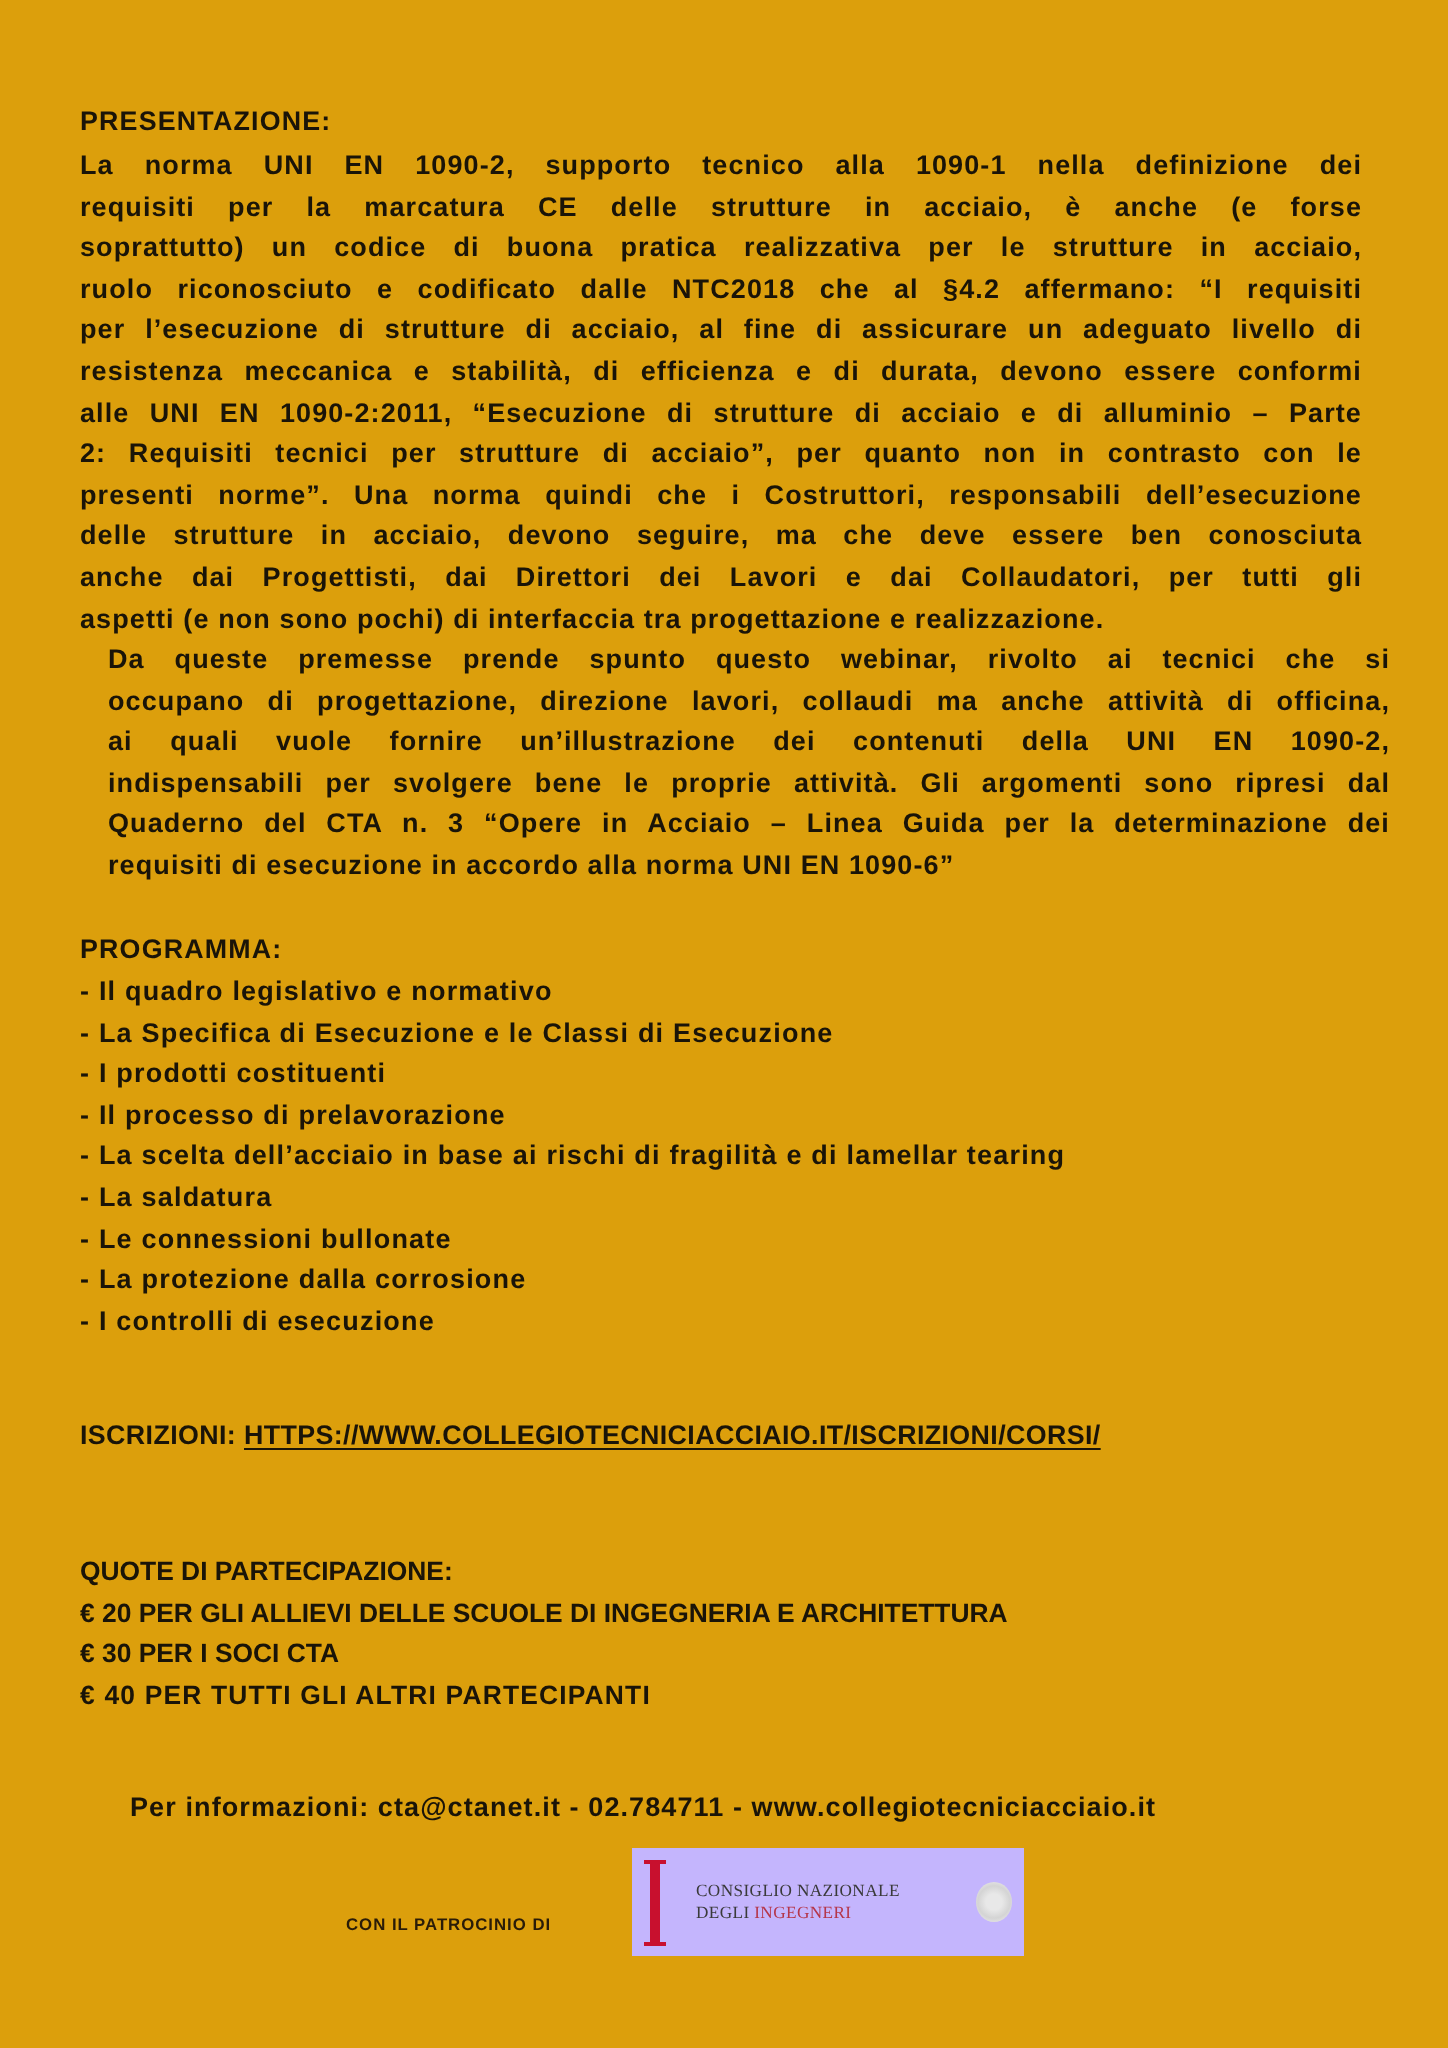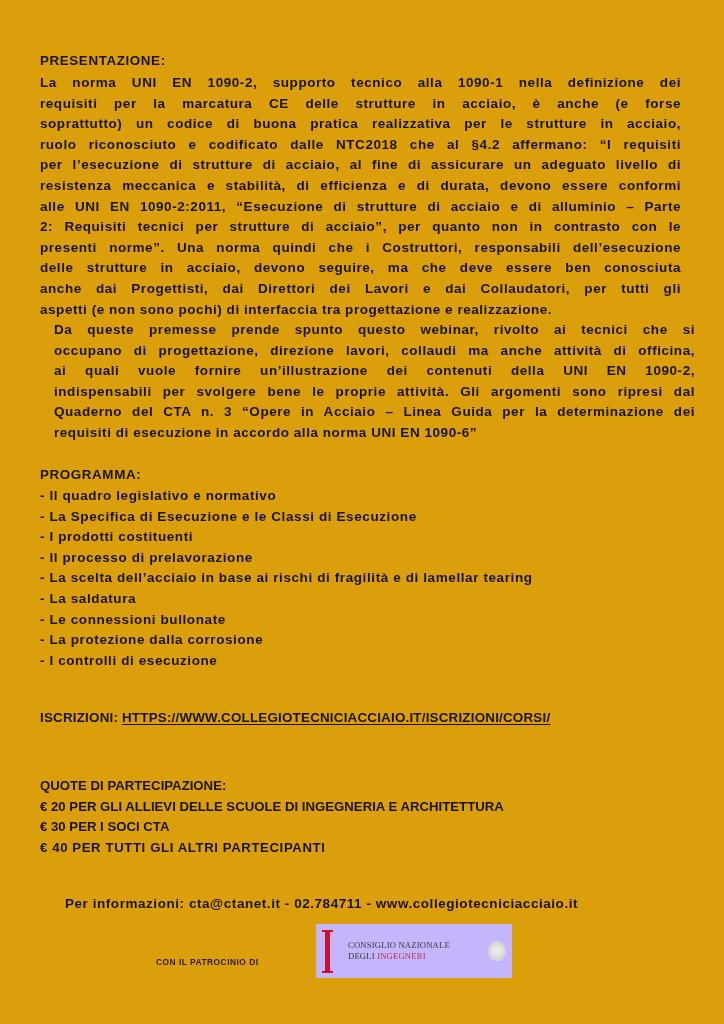--- a/index.html
+++ b/index.html
@@ -99,21 +99,21 @@
       left: 0;
       top: 896px;
       font-weight: bold;
       font-size: 13.5px;
       letter-spacing: 0.55px;
       white-space: nowrap;
       margin-left: 25px;
     }
     .patrocinio {
       position: absolute;
-      left: 156px;
+      left: 173px;
       top: 957px;
       font-weight: bold;
       font-size: 8.4px;
       letter-spacing: 0.5px;
       white-space: nowrap;
       color: #2a1c08;
     }
     .cni-logo {
       position: absolute;
       left: 316px;

